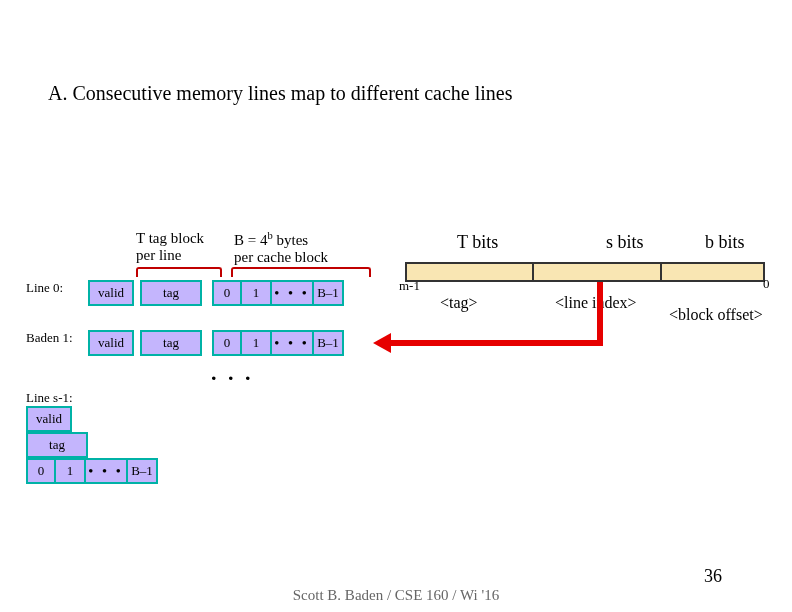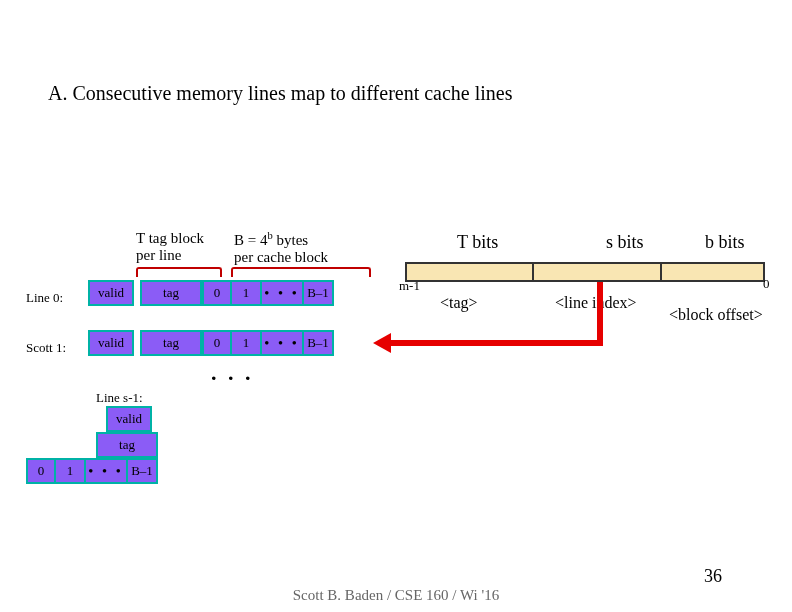--- a/index.html
+++ b/index.html
@@ -67,40 +67,40 @@
     top: 7px;
     width: 140px;
     height: 10px;
     border-top: 2px solid #c00000;
     border-left: 2px solid #c00000;
     border-right: 2px solid #c00000;
     border-radius: 3px 3px 0 0;
   }
   .cache-row {
     display: flex;
-    align-items: flex-end;
+    align-items: flex-start;
     position: absolute;
   }
   .row-label {
     font-family: "Comic Sans MS", cursive;
     font-size: 13px;
     width: 62px;
   }
   .cell {
     border: 2px solid #00b2a6;
-    background: #8b5cf6;
+    background: #c4b5fd;
     height: 26px;
     display: flex;
     align-items: center;
     justify-content: center;
     font-family: "Comic Sans MS", cursive;
     font-size: 13px;
   }
   .valid { width: 46px; margin-right: 6px; }
-  .tag   { width: 62px; margin-right: 0; }
+  .tag   { width: 62px; margin-right: 10px; }
   .blk   { width: 30px; border-left-width: 0; }
   .blk:first-of-type { border-left-width: 2px; }
   .dots  { width: 42px; letter-spacing: 3px; font-weight: bold; }
   .row0 { top: 20px; }
   .row1 { top: 70px; }
   .row2 { top: 130px; flex-direction: column; }
   .midvdots {
     position: absolute;
     left: 185px;
     top: 100px;
@@ -229,21 +229,21 @@
     <div class="cell tag">tag</div>
     <div style="display:flex">
       <div class="cell blk" style="border-left-width:2px">0</div>
       <div class="cell blk">1</div>
       <div class="cell blk dots">• • •</div>
       <div class="cell blk">B–1</div>
     </div>
   </div>
 
   <div class="cache-row row1">
-    <div class="row-label">Scott 1:</div>
+    <div class="row-label">Baden 1:</div>
     <div class="cell valid">valid</div>
     <div class="cell tag">tag</div>
     <div style="display:flex">
       <div class="cell blk" style="border-left-width:2px">0</div>
       <div class="cell blk">1</div>
       <div class="cell blk dots">• • •</div>
       <div class="cell blk">B–1</div>
     </div>
   </div>
 

